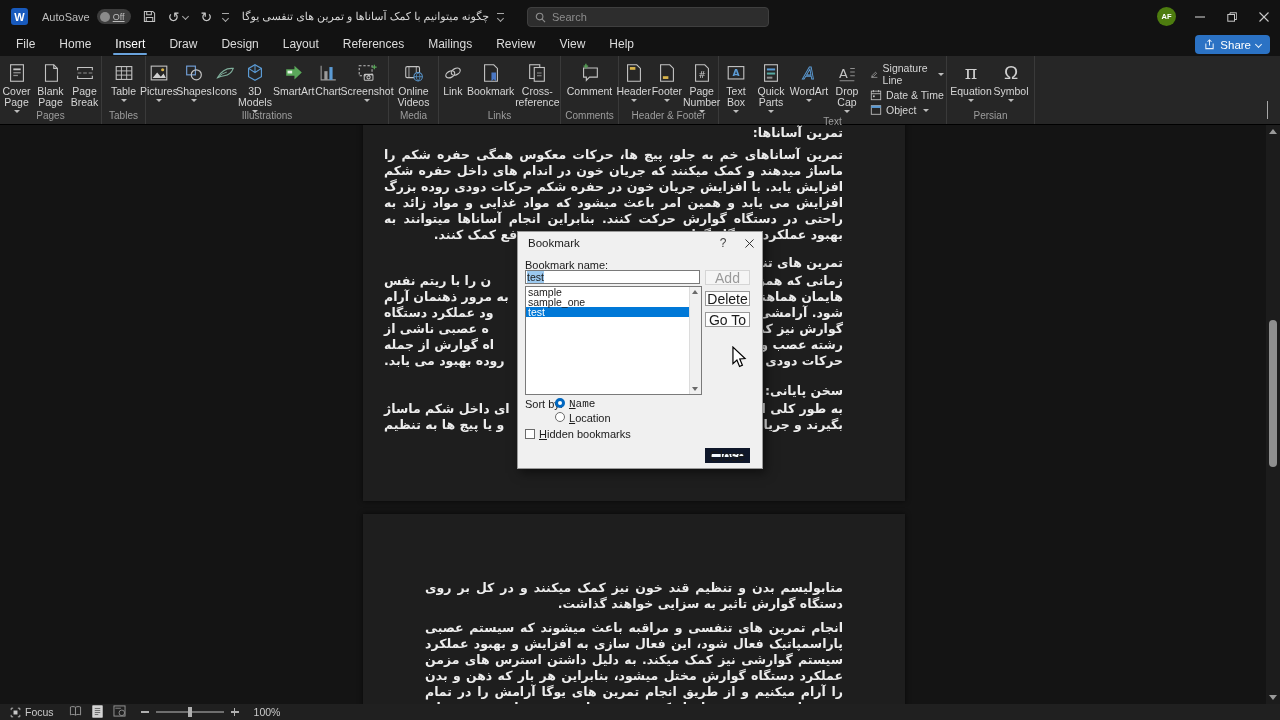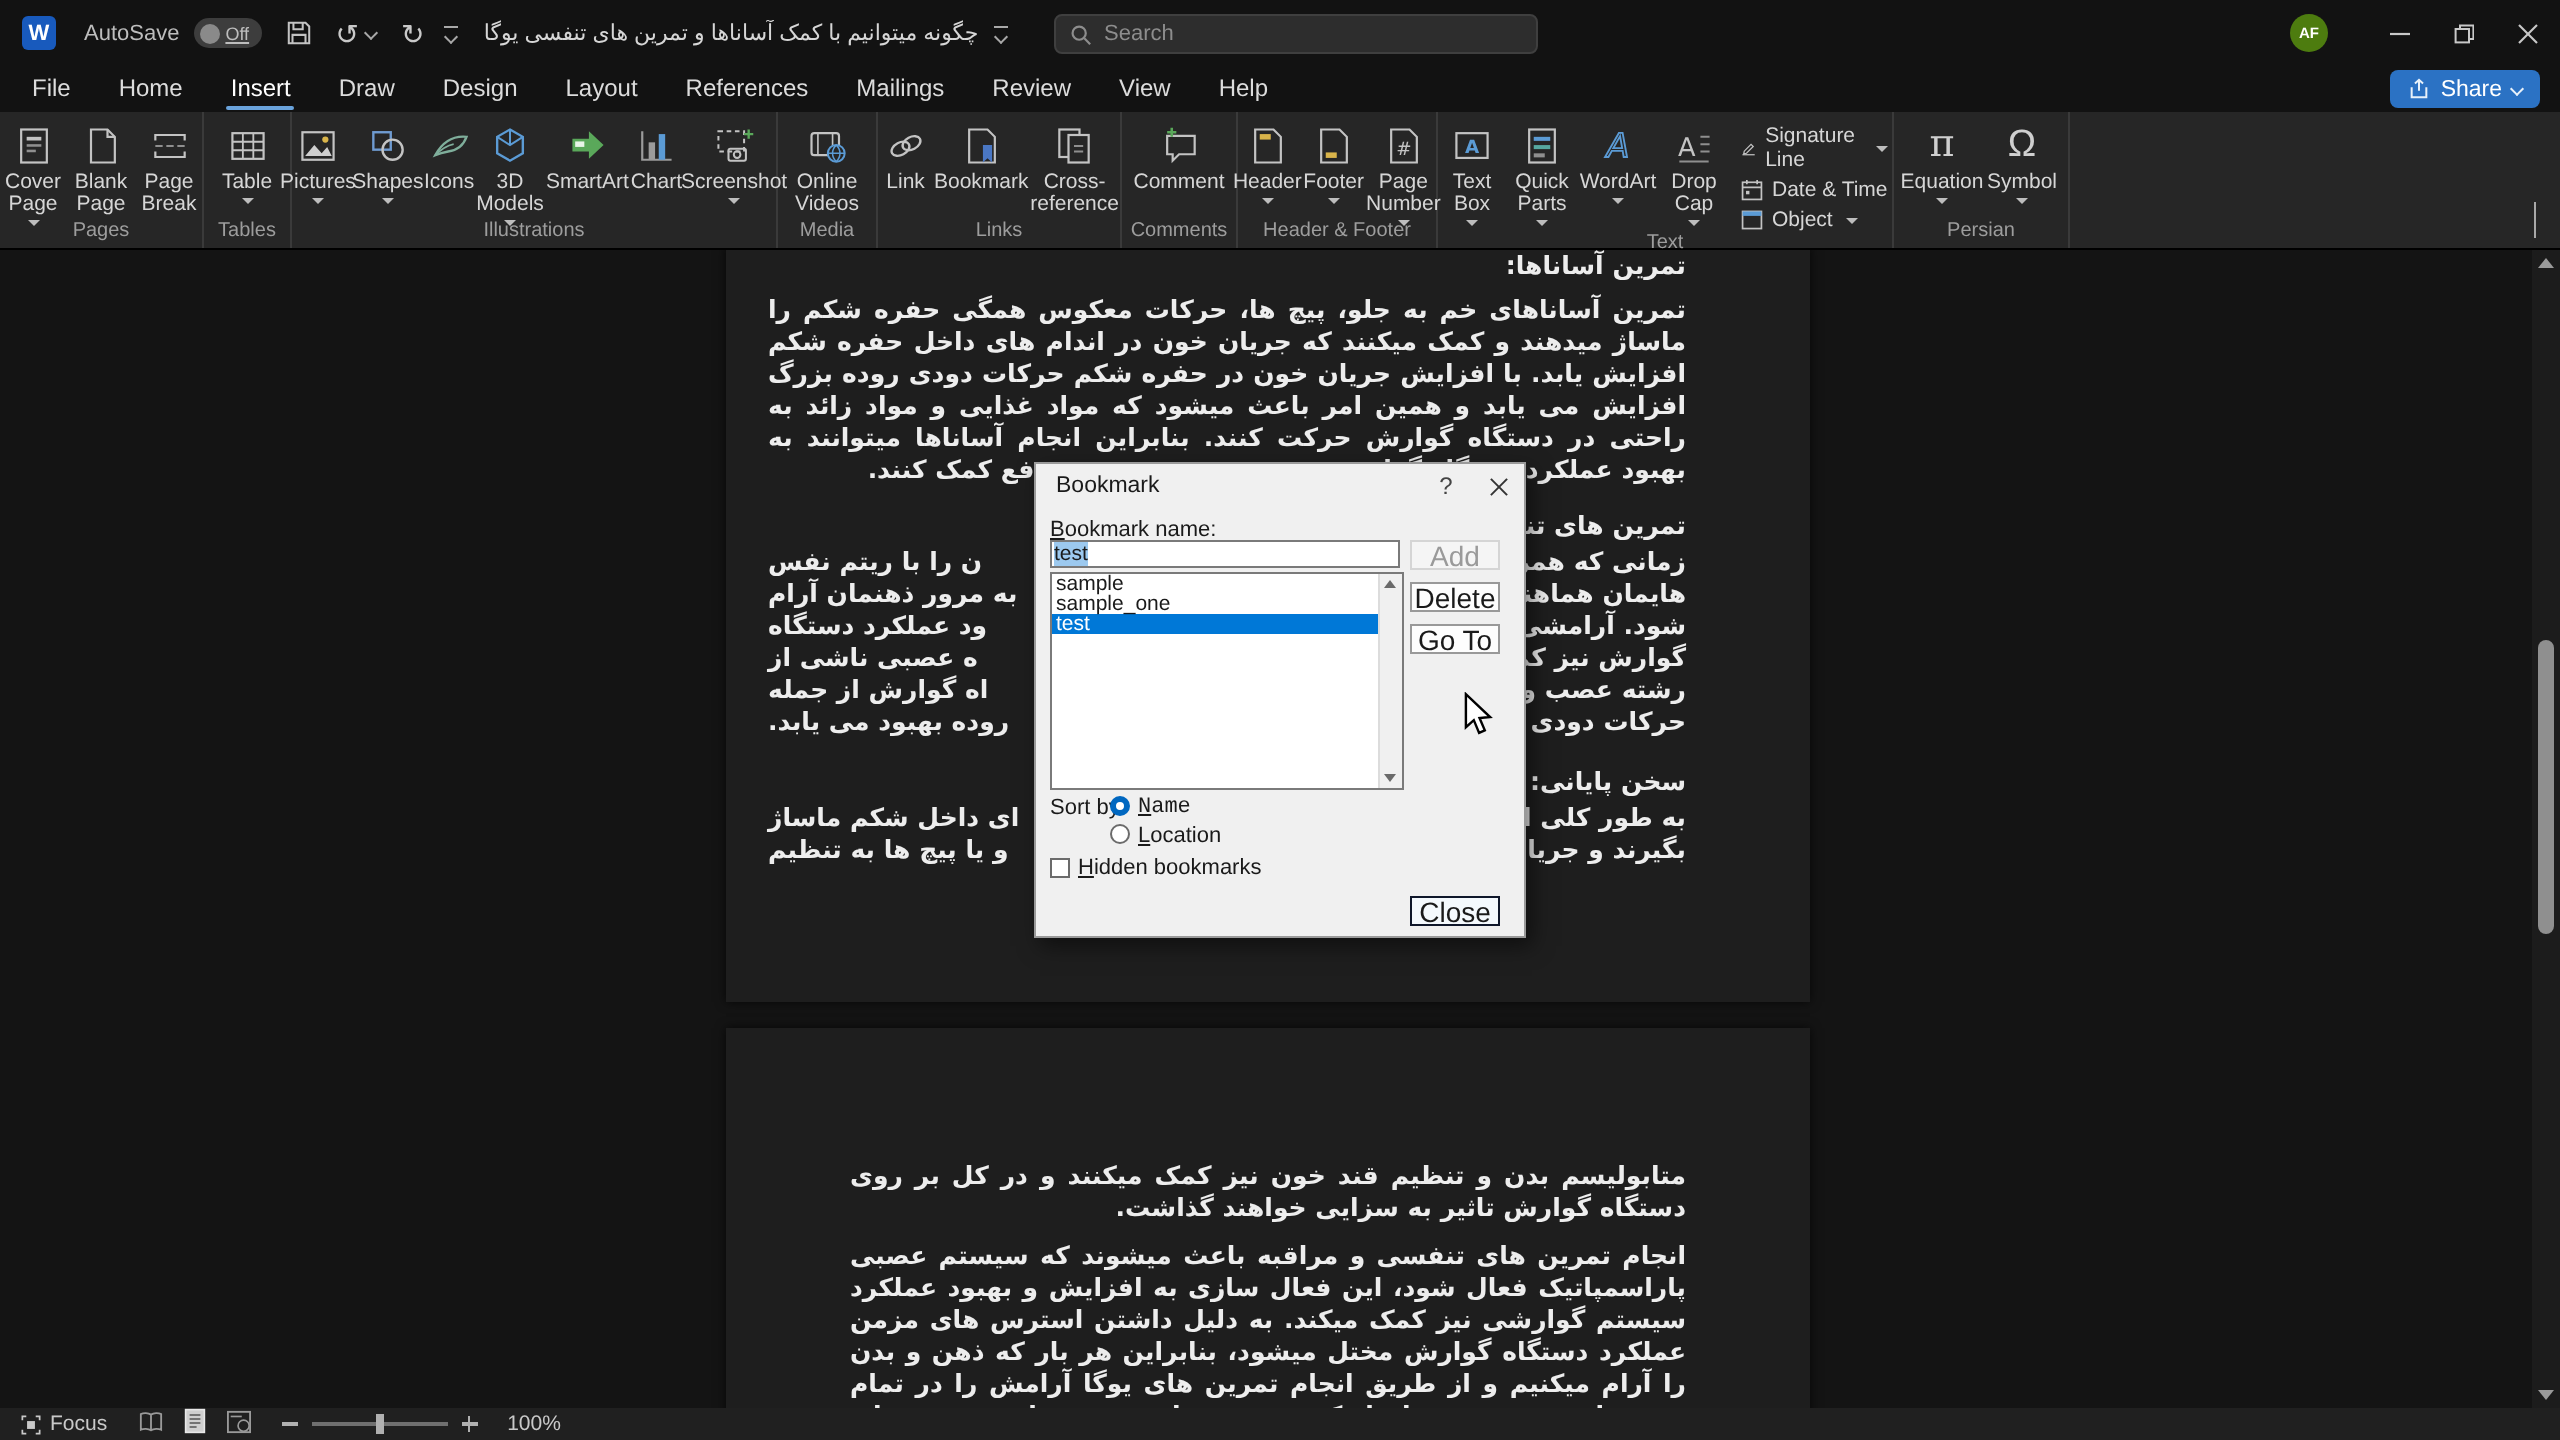--- a/index.html
+++ b/index.html
@@ -25,21 +25,21 @@
     transform:rotate(45deg); }
   .doc-title { margin-left:10px; direction:rtl; font-size:11px; color:#d6d6d6; max-width:250px;
     white-space:nowrap; overflow:hidden; }
   .searchbox { position:absolute; left:527px; top:7px; width:242px; height:20px; background:#2d2d2d;
     border:1px solid #3f3f3f; border-radius:4px; display:flex; align-items:center; padding:0 7px; gap:6px; }
   .searchbox input { background:transparent; border:none; outline:none; color:#bdbdbd; font-size:11px; width:180px;
     font-family:"Liberation Sans", sans-serif; }
   .searchbox input::placeholder { color:#8d8d8d; }
   .tb-right { position:absolute; right:0; top:0; height:33px; display:flex; align-items:center; }
   .avatar { width:19px; height:19px; border-radius:50%; background:#4d7c0f; color:#fff; font-size:7.5px;
-    font-weight:bold; display:flex; align-items:center; justify-content:center; margin-right:20px; }
+    font-weight:bold; display:flex; align-items:center; justify-content:center; margin-right:8px; }
   .winbtn { width:32px; height:33px; display:flex; align-items:center; justify-content:center; }
 
   
   .tabsbar { position:absolute; top:33px; left:0; width:1280px; height:23px; background:#121212;
     display:flex; align-items:center; padding-left:4px; }
   .tab { color:#dcdcdc; font-size:12px; padding:3px 12px 4px 12px; position:relative; }
   .tab.active { color:#ffffff; }
   .tab.active::after { content:""; position:absolute; left:10px; right:10px; bottom:0; height:2.5px;
     background:#6aa3dc; border-radius:2px; }
   .share-btn { position:absolute; right:10px; top:2px; height:19px; background:#2b72c4; border-radius:4px;
@@ -100,21 +100,21 @@
   .list-scroll { position:absolute; right:0; top:0; width:12px; height:100%; background:#f0f0f0;
     border-left:1px solid #dcdcdc; }
   .ls-up { width:0;height:0;border-left:3.5px solid transparent;border-right:3.5px solid transparent;
     border-bottom:4.5px solid #6a6a6a; position:absolute; left:2px; top:3px; }
   .ls-down { width:0;height:0;border-left:3.5px solid transparent;border-right:3.5px solid transparent;
     border-top:4.5px solid #6a6a6a; position:absolute; left:2px; bottom:3px; }
   .dlg-btn { position:absolute; left:187px; width:45px; height:15px; background:#fdfdfd; border:1px solid #999;
     font-size:14px; display:flex; align-items:center; justify-content:center; }
   .dlg-btn.disabled { color:#9a9a9a; border-color:#d5d5d5; background:#f5f5f5; }
   .btn-add { top:38px; } .btn-delete { top:59px; } .btn-goto { top:80px; }
-  .btn-close { top:216px; border:1px solid #0f172a; background:#f4f9fd;text-align:center; }
+  .btn-close { top:216px; border:6px solid #0f172a; background:#f4f9fd;text-align:center; }
   .sort-label { position:absolute; left:7px; top:166px; }
   .radio { position:absolute; width:10px; height:10px; border-radius:50%; background:#fff; border:1px solid #6b6b6b; }
   .radio.on { border:3px solid #0067c0; }
   .r-name { left:37px; top:166px; } .r-loc { left:37px; top:180px; }
   .rl-name { position:absolute; left:51px; top:166px;font-family:Liberation Mono, monospace; } .rl-loc { position:absolute; left:51px; top:180px; }
   .cb { position:absolute; left:7px; top:197px; width:10px; height:10px; background:#fff; border:1px solid #6b6b6b; }
   .cb-label { position:absolute; left:21px; top:196px; }
 
   .cursor { position:absolute; left:731px; top:346px; z-index:60; }
 

